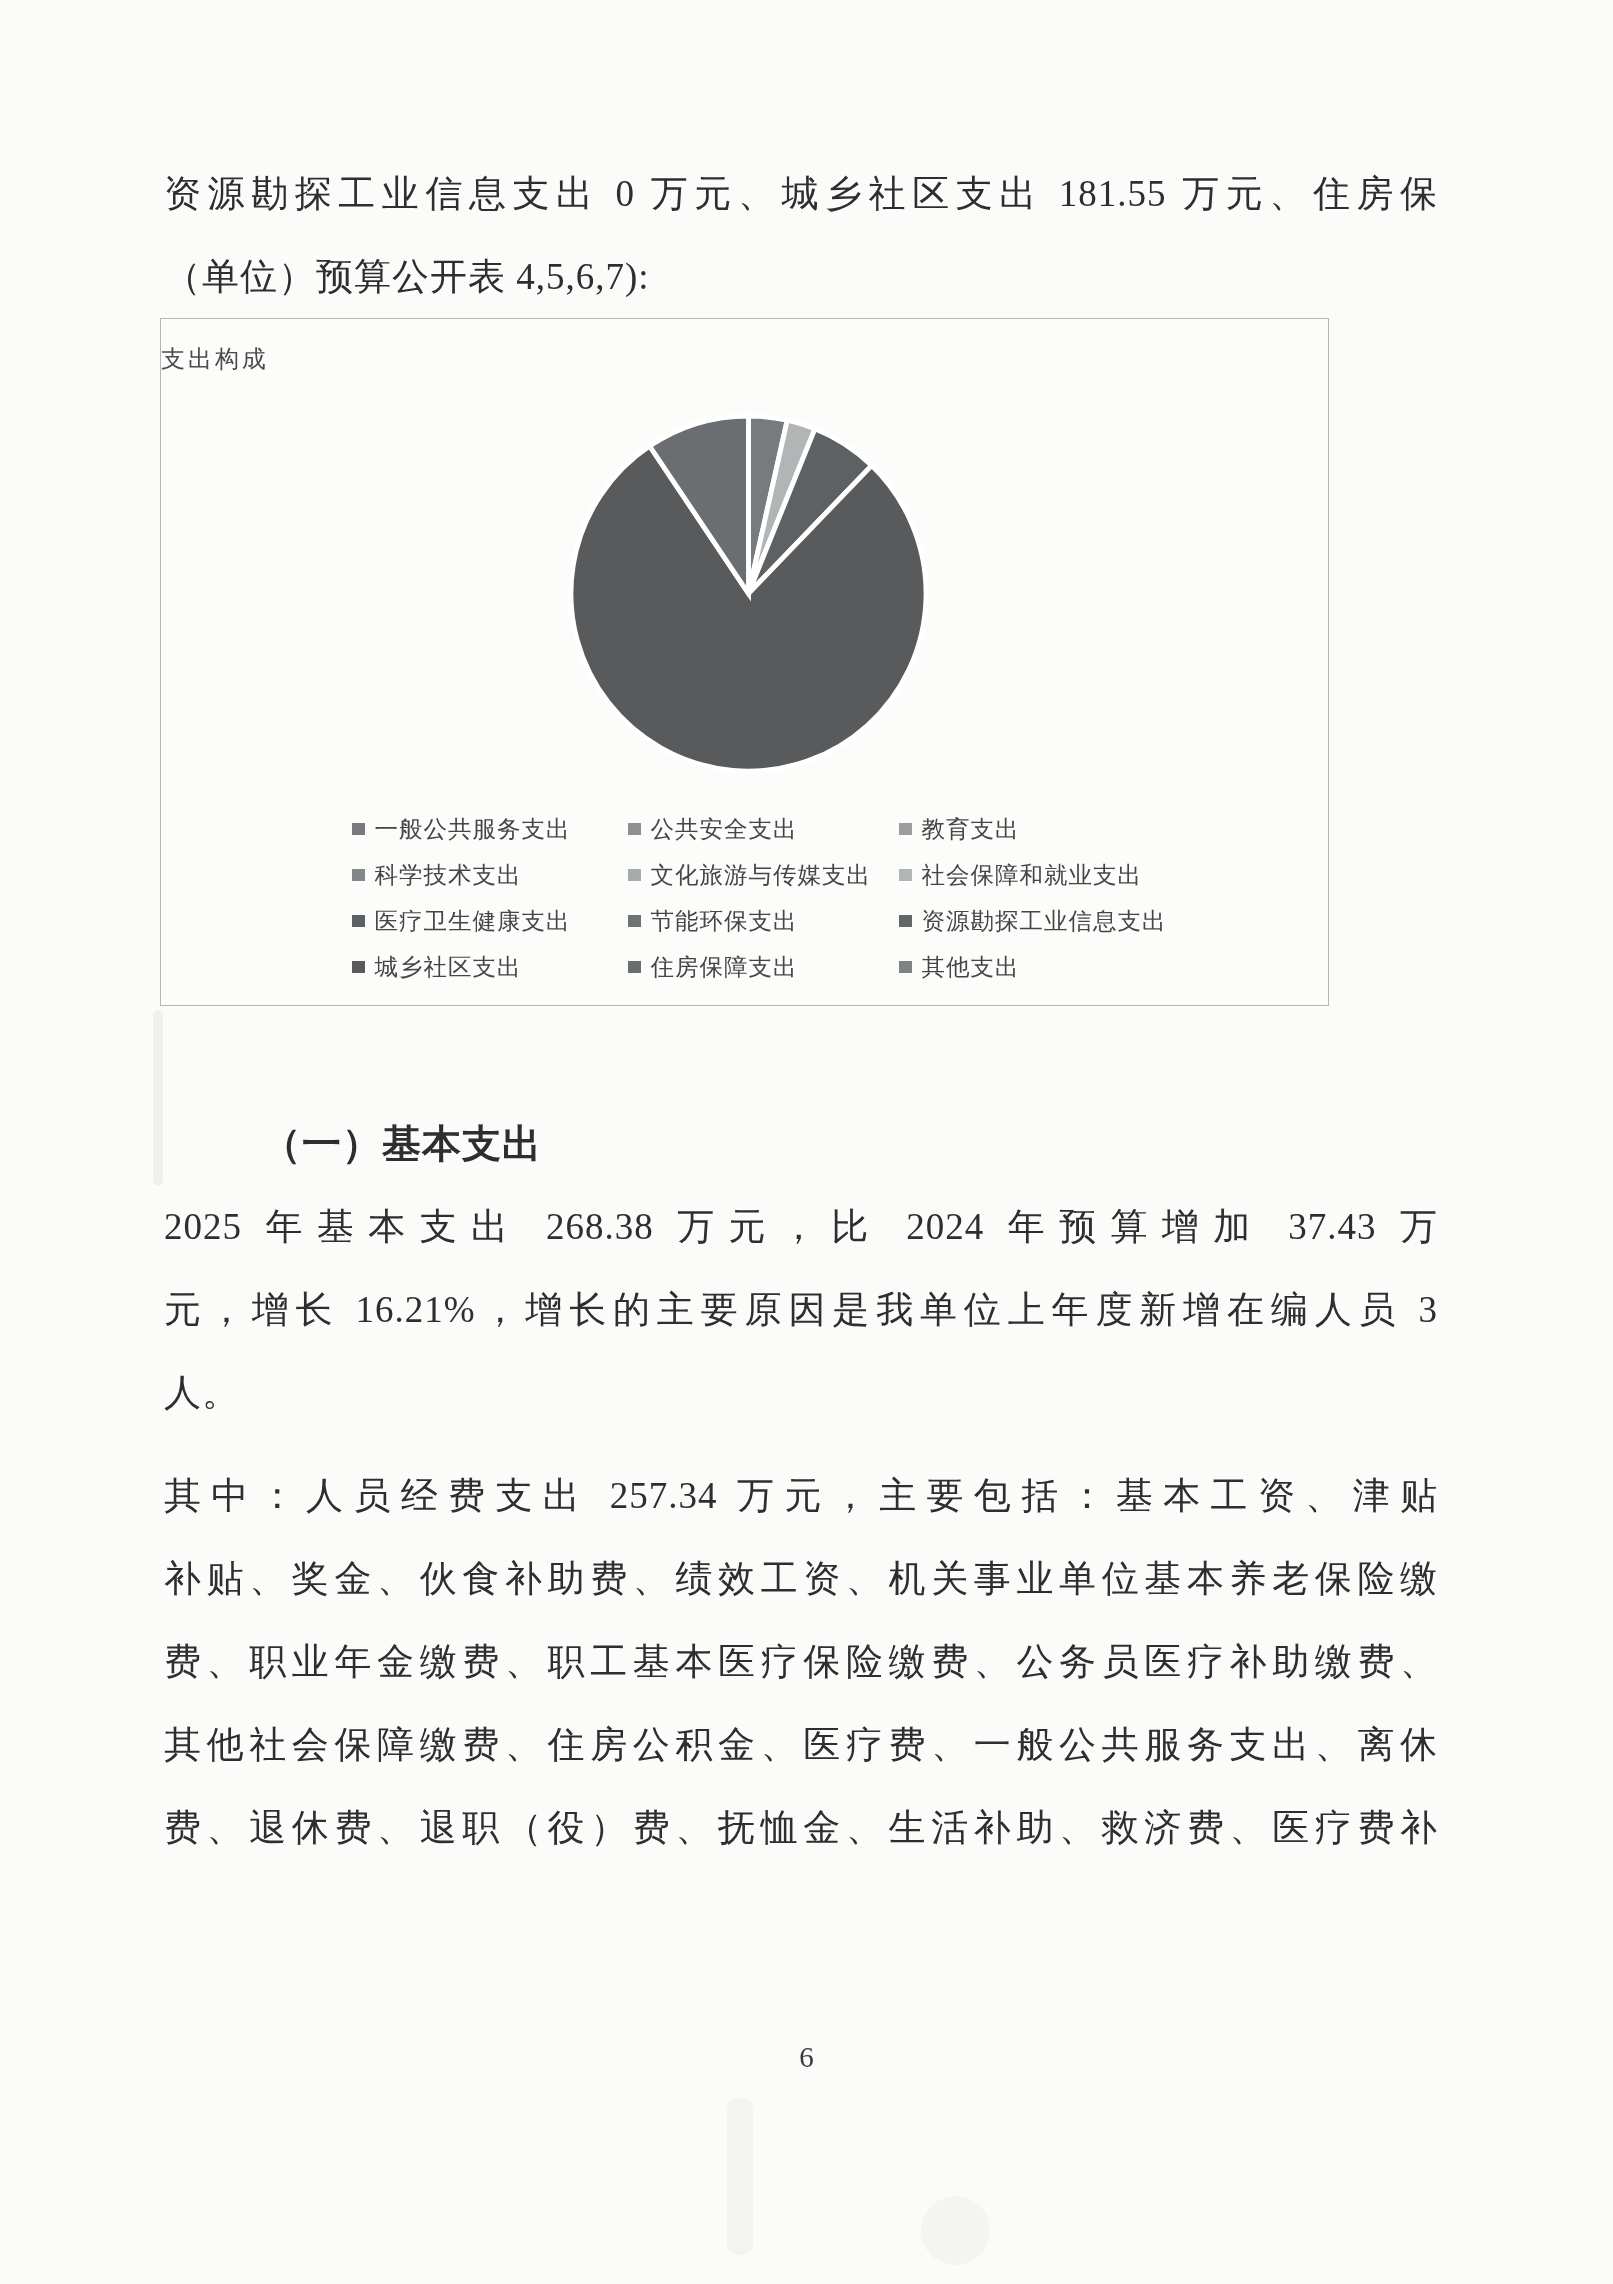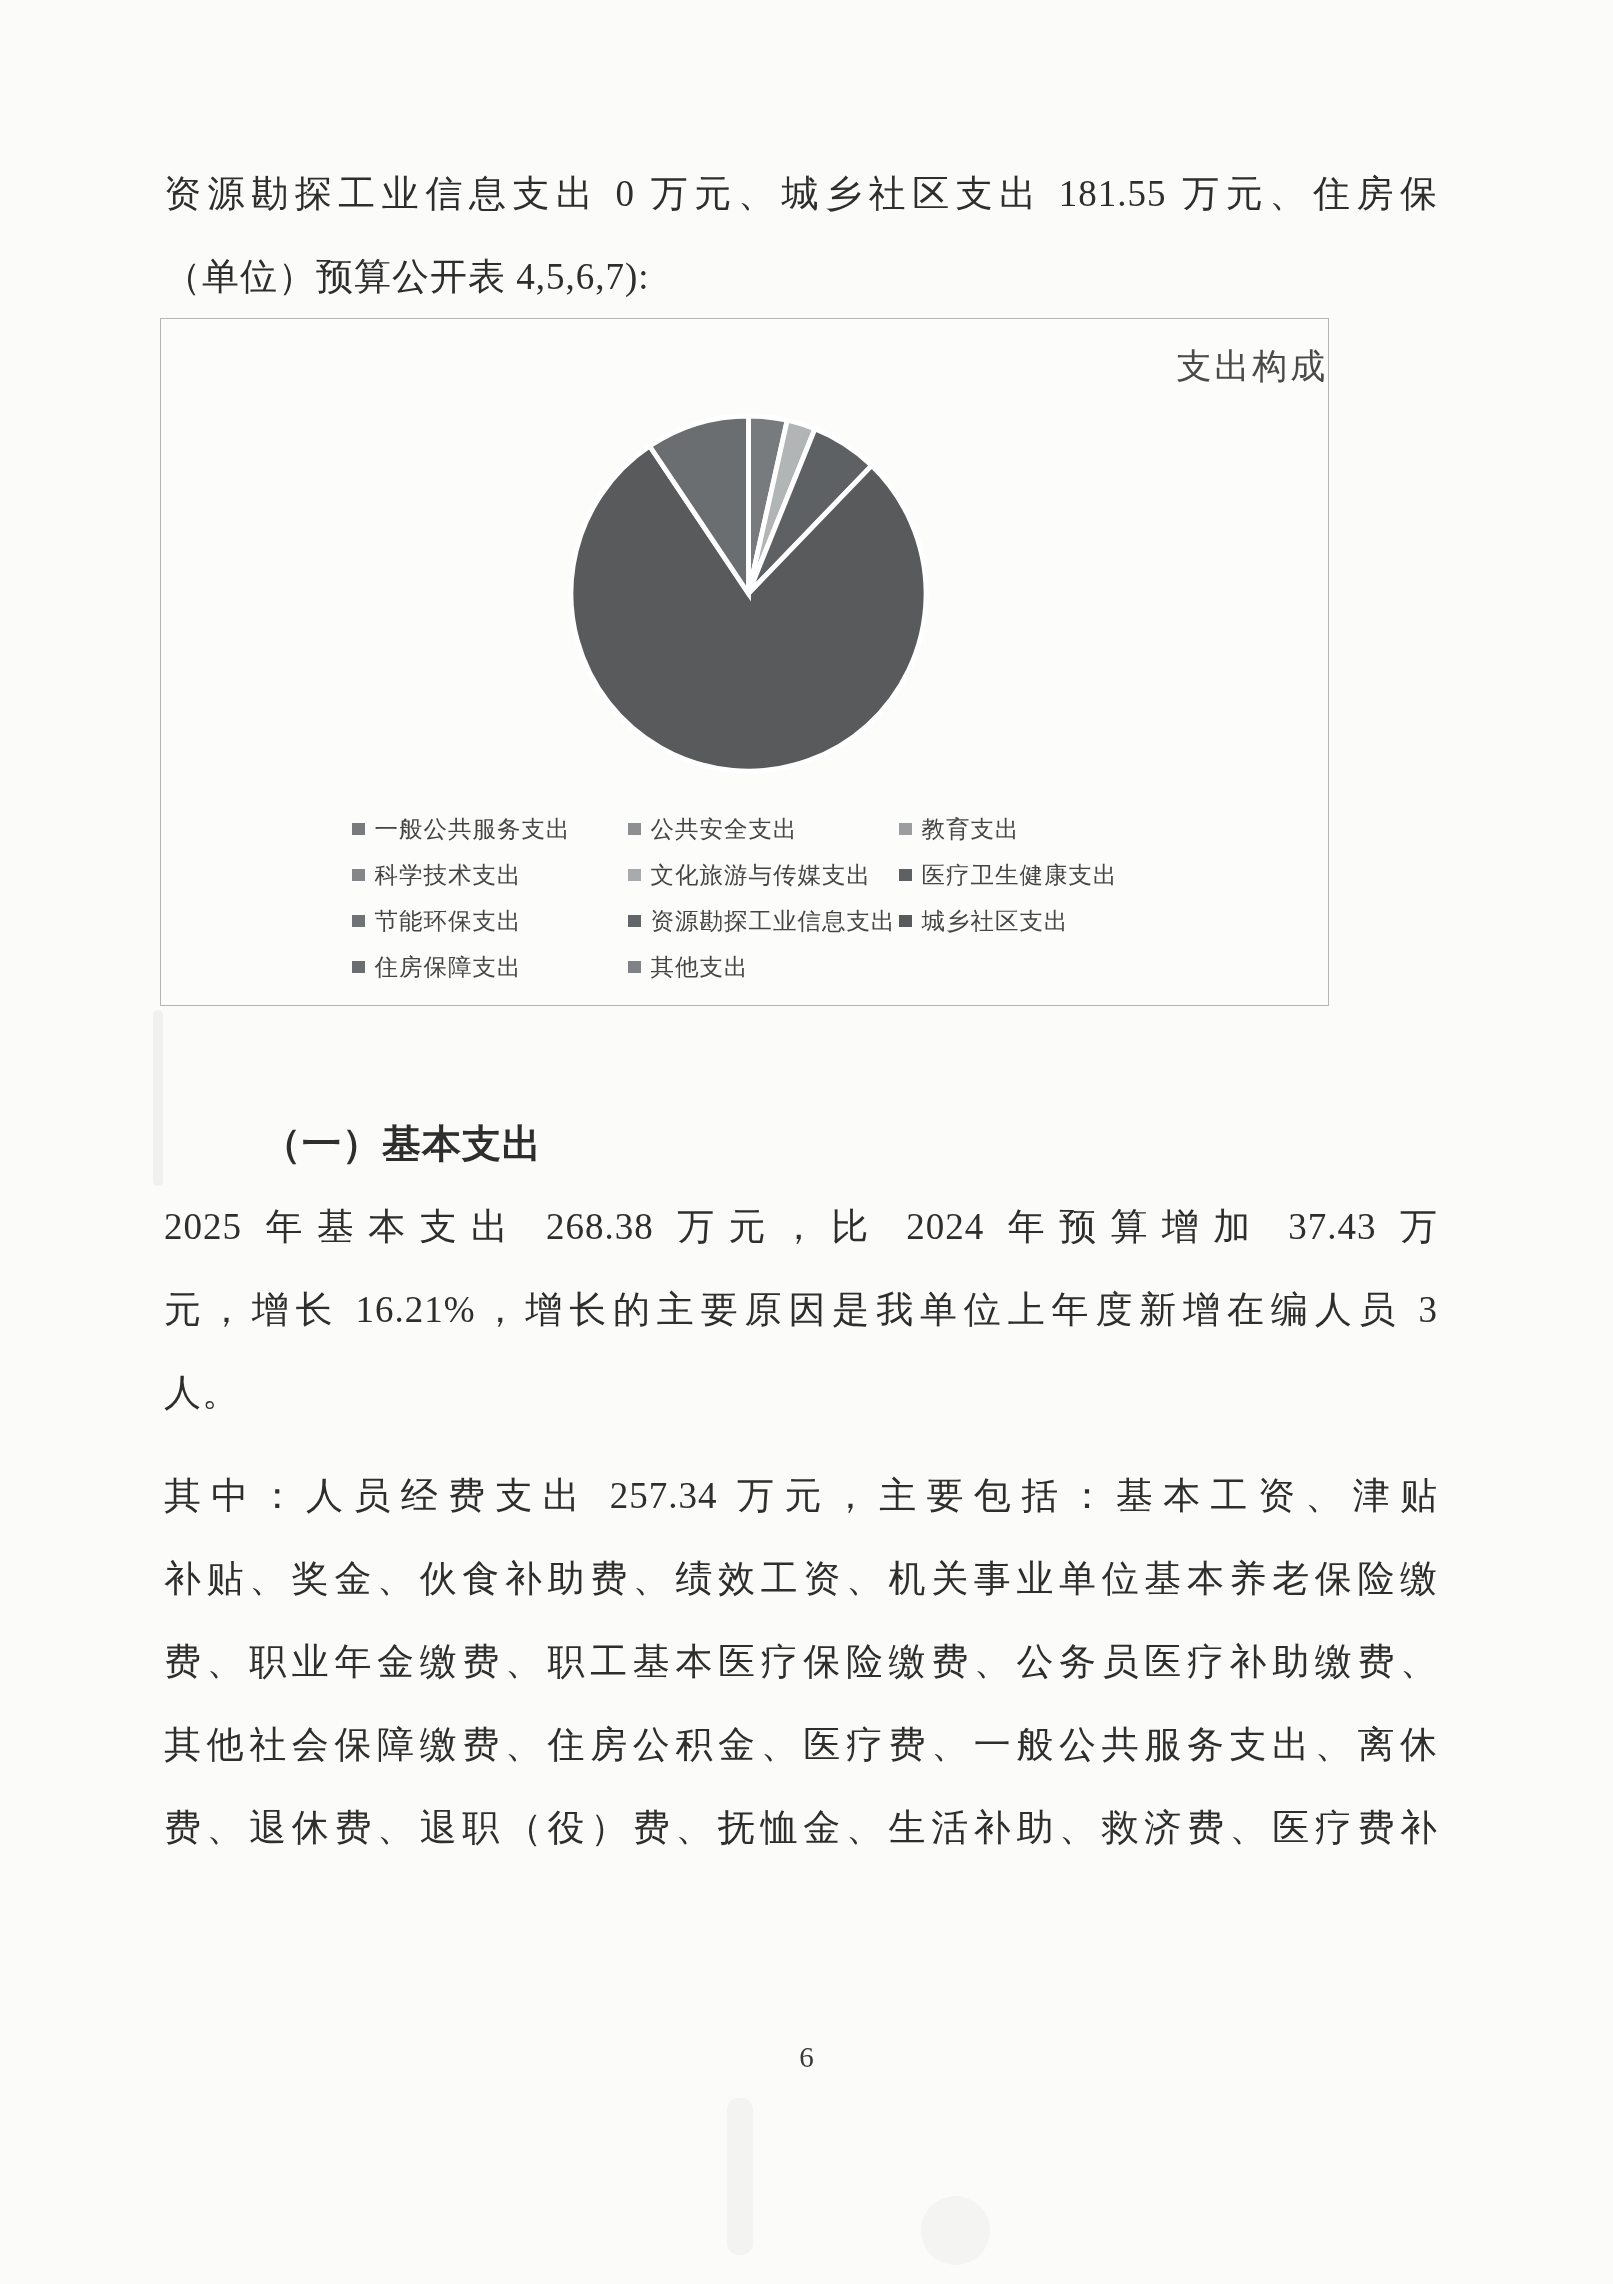--- a/index.html
+++ b/index.html
@@ -28,22 +28,22 @@
   .chart-box{
     position:relative;
     width:1169px;height:688px;
     margin-left:-3.9px;
     border:1px solid #b5b5b3;
     background:#fcfcfb;
     box-sizing:border-box;
   }
   .chart-title{
     padding-top:23.5px;
-    text-align:right;
-    font-size:35px;
+    text-align:left;
+    font-size:24px;
     letter-spacing:2.9px;
     color:#4a4a4a;
   }
   .pie-svg{
     position:absolute;
     left:406px;top:93px;
     width:363px;height:363px;
   }
   .legend{
     position:absolute;
@@ -127,20 +127,24 @@
           </div>
           <div class="legend-item">
             <span class="legend-marker" style="background: rgb(132, 135, 138);"></span>
             <span class="legend-label">科学技术支出</span>
           </div>
           <div class="legend-item">
             <span class="legend-marker" style="background: rgb(168, 171, 173);"></span>
             <span class="legend-label">文化旅游与传媒支出</span>
           </div>
           <div class="legend-item">
+            <span class="legend-marker" style="background: rgb(178, 181, 182);"></span>
+            <span class="legend-label">社会保障和就业支出</span>
+          </div>
+          <div class="legend-item">
             <span class="legend-marker" style="background: rgb(94, 97, 99);"></span>
             <span class="legend-label">医疗卫生健康支出</span>
           </div>
           <div class="legend-item">
             <span class="legend-marker" style="background: rgb(112, 115, 117);"></span>
             <span class="legend-label">节能环保支出</span>
           </div>
           <div class="legend-item">
             <span class="legend-marker" style="background: rgb(100, 103, 105);"></span>
             <span class="legend-label">资源勘探工业信息支出</span>

